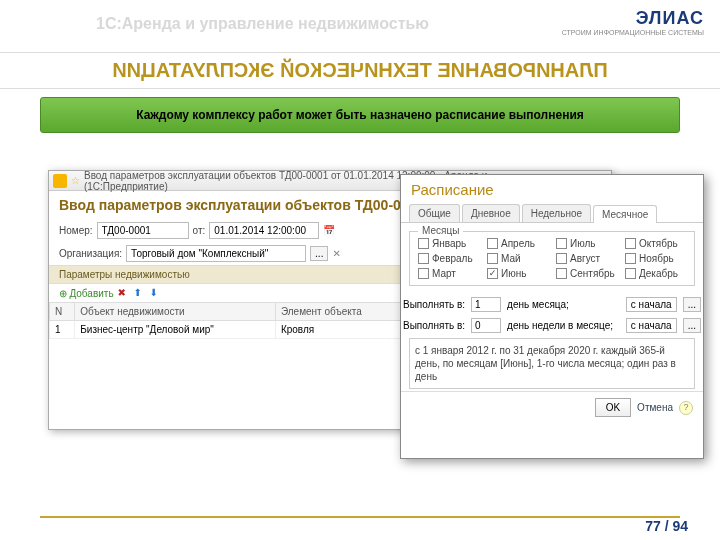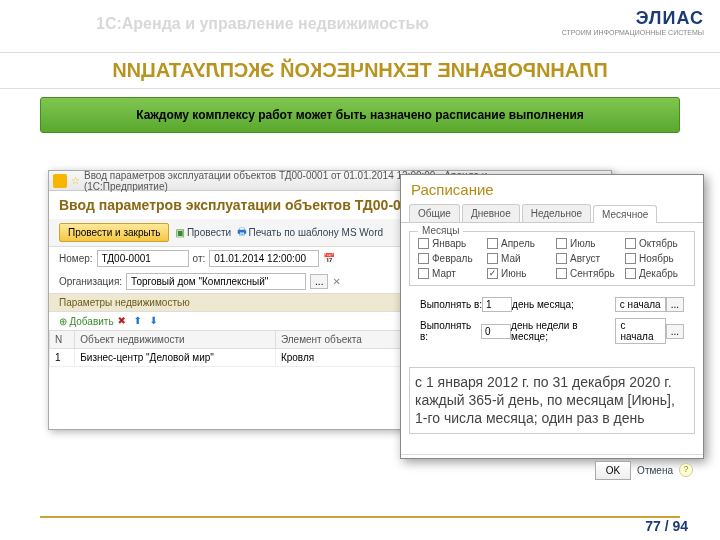--- a/index.html
+++ b/index.html
@@ -38,25 +38,25 @@
 .schedule-window{position:absolute;left:400px;top:174px;width:304px;height:285px;background:#fff;border:1px solid #888;box-shadow:3px 3px 10px rgba(0,0,0,.4)}
 .sch-title{color:#b88a14;font-size:15px;padding:6px 10px}
 .tabs{display:flex;border-bottom:1px solid #ccc;padding:0 8px;gap:2px}
 .tab{padding:3px 8px;font-size:10px;background:#f0f0f0;border:1px solid #ccc;border-bottom:none;border-radius:3px 3px 0 0;cursor:pointer;color:#555}
 .tab.active{background:#fff;position:relative;top:1px}
 .months-group{border:1px solid #ccc;margin:8px;padding:6px 8px;position:relative}
 .months-legend{position:absolute;top:-7px;left:8px;background:#fff;font-size:10px;padding:0 4px;color:#555}
 .months-grid{display:grid;grid-template-columns:repeat(4,1fr);gap:4px 8px}
 .month-item{display:flex;align-items:flex-start;gap:3px;font-size:10px;color:#444}
 .chk{width:11px;height:11px;border:1px solid #888;display:inline-block;background:#fff;font-size:9px;text-align:center;line-height:9px}
-.exec-row{display:flex;align-items:center;padding:3px 19px;font-size:10px}
+.exec-row{display:flex;align-items:center;gap:6px;padding:3px 2px;font-size:10px}
 .spinner{border:1px solid #bbb;width:30px;padding:1px 3px;font-size:10px}
 .sel{border:1px solid #bbb;padding:1px 4px;font-size:10px;background:#fff}
 .dots-btn{border:1px solid #bbb;padding:1px 4px;font-size:10px;background:#f5f5f5;cursor:pointer}
-.summary{border:1px solid #ccc;margin:20px 8px;padding:5px;font-size:14px;color:#444;line-height:1.3}
+.summary{border:1px solid #ccc;margin:2px 8px;padding:5px;font-size:10px;color:#444;line-height:1.3}
 .dlg-footer{display:flex;justify-content:flex-end;align-items:center;gap:6px;padding:6px 10px;border-top:1px solid #ddd}
 .ok-btn{border:1px solid #aaa;padding:3px 10px;font-size:10px;background:linear-gradient(#fff,#eee);cursor:pointer}
 .cancel-link{font-size:10px;color:#345;cursor:pointer}
 .help-ico{width:14px;height:14px;border:1px solid #cc9;border-radius:50%;font-size:9px;text-align:center;background:#ffc;color:#886}
 .footer-line{position:absolute;bottom:22px;left:40px;right:40px;height:2px;background:#c8a432}
 .page-num{position:absolute;bottom:6px;right:32px;font-size:14px;font-weight:bold;color:#1a3a7a}
 </style>
 </head>
 <body>
 
@@ -76,31 +76,20 @@
     <span class="tb-icon"></span>
     <span class="tb-star">☆</span>
     <span class="tb-title">Ввод параметров эксплуатации объектов ТД00-0001 от 01.01.2014 12:00:00 - Аренда и ... (1С:Предприятие)</span>
     <div class="tb-btns">
       <span class="tb-btn">_</span>
       <span class="tb-btn">☐</span>
       <span class="tb-btn">×</span>
     </div>
   </div>
   <div class="doc-title">Ввод параметров эксплуатации объектов ТД00-0001</div>
-  <div class="toolbar">
-    <button class="btn-primary">Провести и закрыть</button>
-    <button class="btn-flat">
-        <span style="color:#3a8a2e">▣</span>
-        <span>Провести</span>
-      </button>
-    <button class="btn-flat">
-        <span style="color:#27c">🖶</span>
-        <span>Печать по шаблону MS Word</span>
-      </button>
-  </div>
   <div class="form-row">
     <span class="form-label">Номер:</span>
     <input class="input" style="width: 92px;" value="ТД00-0001">
     <span class="form-label">от:</span>
     <input class="input" style="width: 110px;" value="01.01.2014 12:00:00">
     <span class="date-ico">📅</span>
   </div>
   <div class="form-row">
     <span class="form-label">Организация:</span>
     <input class="input wide" value="Торговый дом &quot;Комплексный&quot;" style="">

